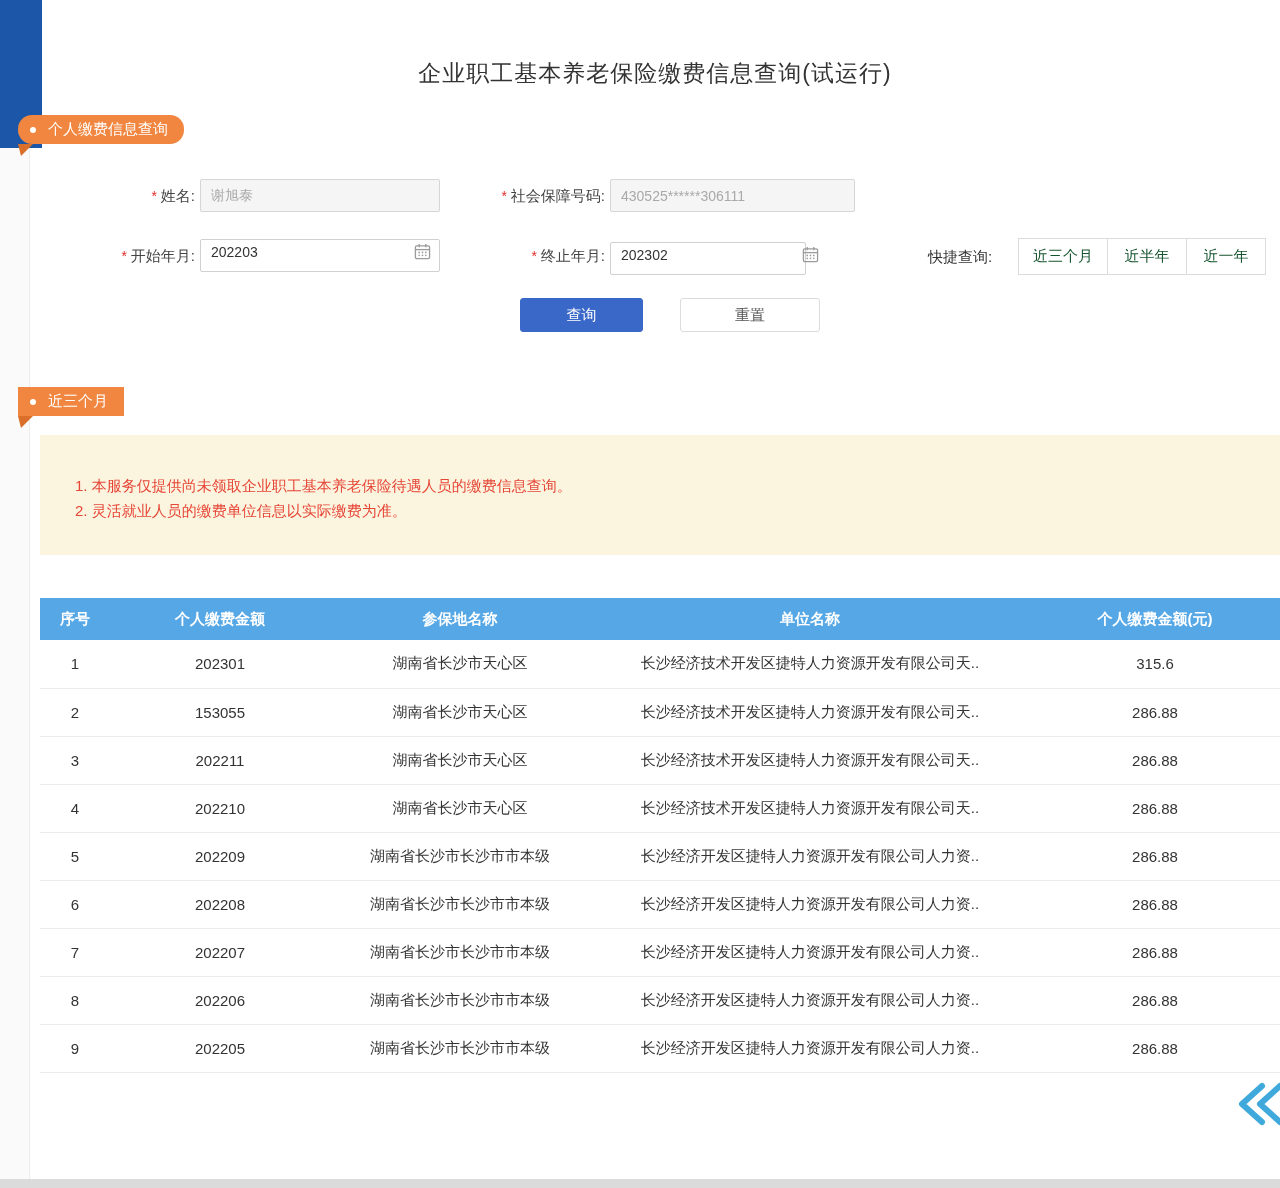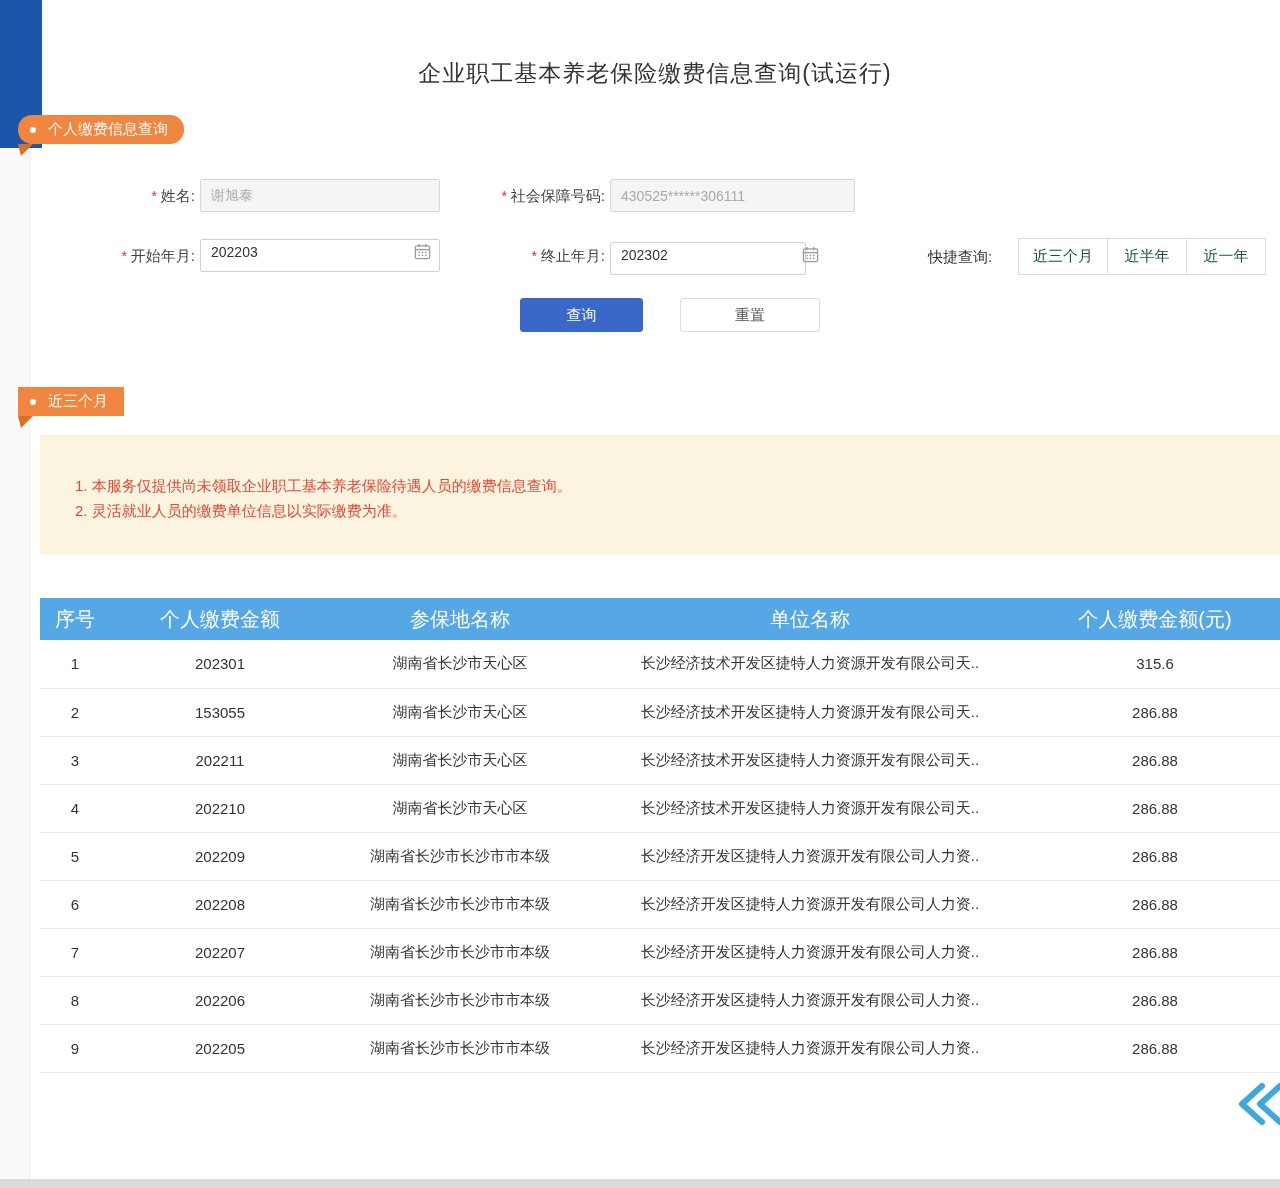--- a/index.html
+++ b/index.html
@@ -55,21 +55,21 @@
     border:1px solid #dcdcdc; color:#555; }
 
   
   .notice { position:absolute; left:40px; top:435px; width:1240px; height:120px;
     background:#fbf5e0; padding:38px 20px 0 35px; }
   .notice .line { font-size:15px; color:#e64536; line-height:25px; }
 
   
   .pay-table { position:absolute; left:40px; top:598px; width:1240px;
     border-collapse:collapse; table-layout:fixed; }
-  .pay-table th { background:#55a7e5; color:#fff; font-weight:normal; font-size:20px;
+  .pay-table th { background:#55a7e5; color:#fff; font-weight:bold; font-size:15px;
     height:42px; text-align:center; }
   .pay-table td { height:48px; text-align:center; font-size:15px; color:#333;
     border-bottom:1px solid #ebebeb; background:#fff; overflow:hidden;
     white-space:nowrap; text-overflow:ellipsis; padding:0 6px; }
   .col-idx   { width:70px; }
   .col-period{ width:220px; }
   .col-place { width:260px; }
   .col-org   { width:440px; }
   .col-amt   { width:250px; }
 

